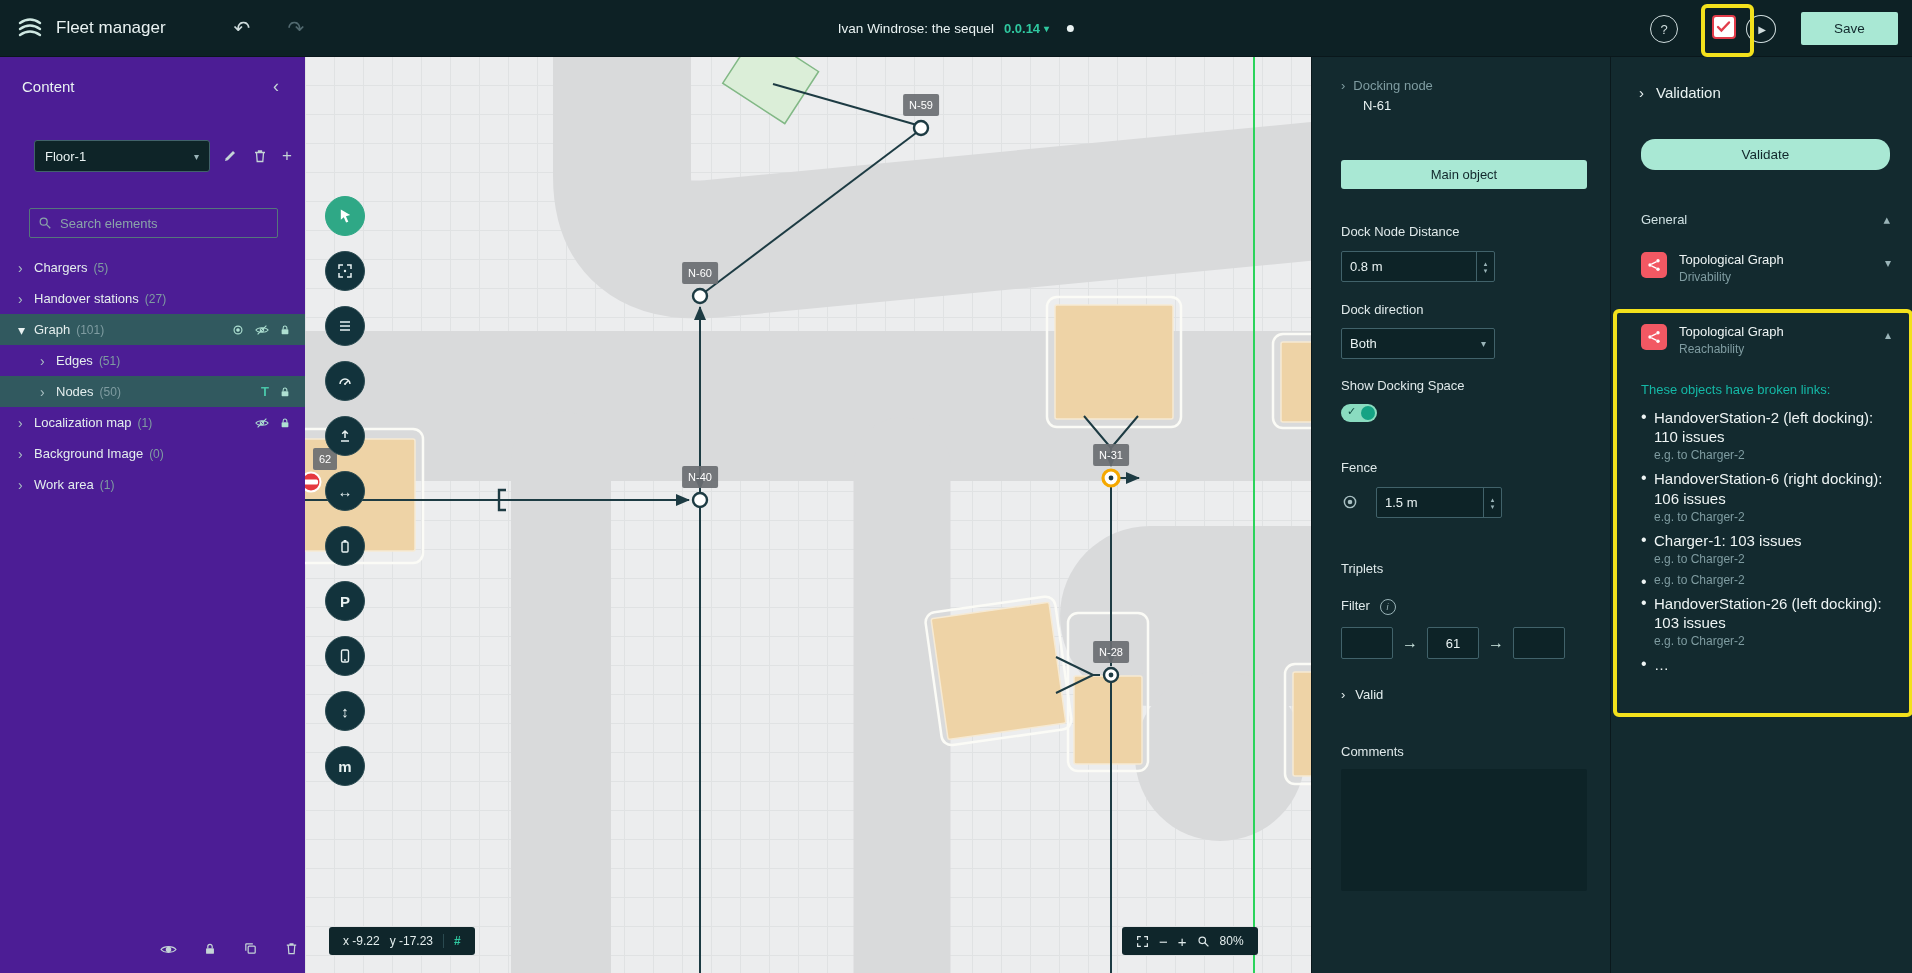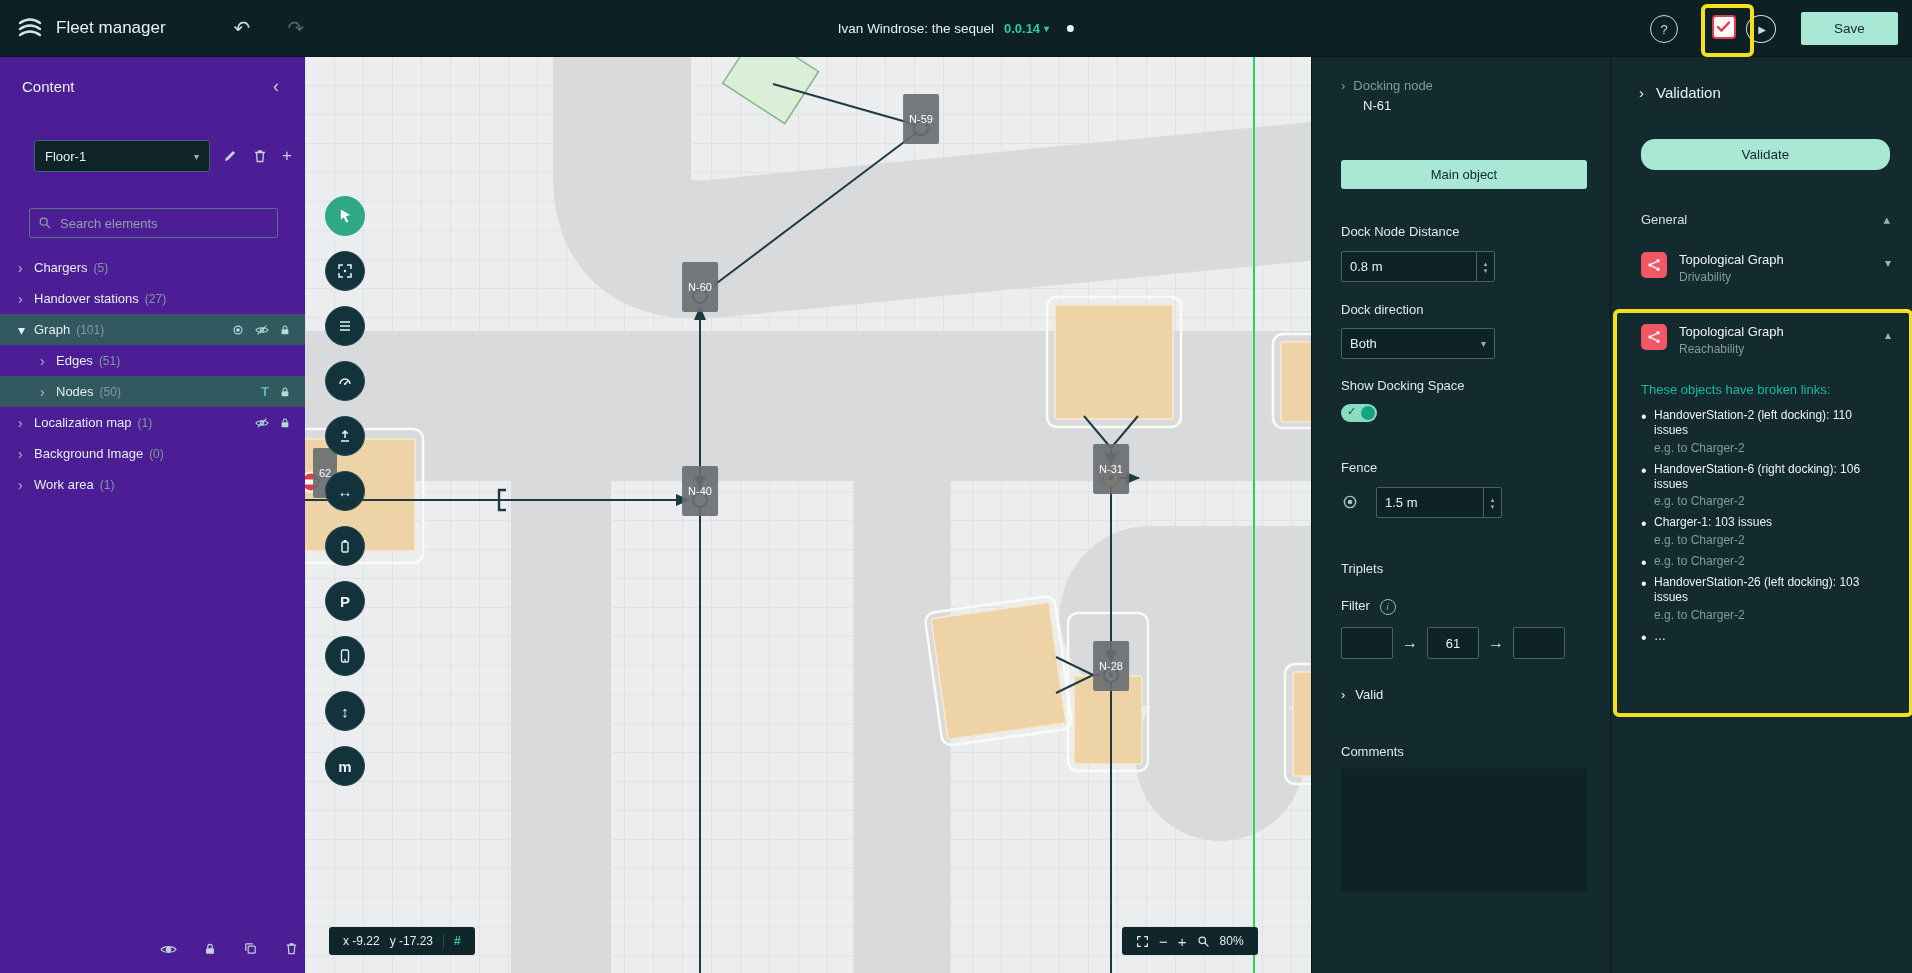--- a/index.html
+++ b/index.html
@@ -60,21 +60,21 @@
   .t-letter{color:#49c5a8;font-weight:bold;font-size:13px;}
   .sb-bottom{position:absolute;left:160px;top:885px;display:flex;gap:26px;color:#c4d4d6;}
   .sb-bottom .icon{cursor:pointer;}
 
   
   #canvas{position:absolute;left:305px;top:56px;width:1006px;height:917px;background:#ecedee;
           background-image:linear-gradient(#e0e2e3 1px,transparent 1px),
                            linear-gradient(90deg,#e0e2e3 1px,transparent 1px);
           background-size:29px 29px;overflow:hidden;}
   .nlabel{position:absolute;transform:translateX(-50%);background:rgba(106,110,114,.92);color:#fff;
-          font-size:11px;padding:19px 6px;border-radius:2px;white-space:nowrap;z-index:2;cursor:pointer;}
+          font-size:11px;padding:5px 6px;border-radius:2px;white-space:nowrap;z-index:2;cursor:pointer;}
   #toolbar{position:absolute;left:20px;top:140px;display:flex;flex-direction:column;gap:15px;z-index:3;}
   .tool{width:40px;height:40px;border-radius:50%;background:#12333c;border:1px solid #2b4b52;
         color:#e8f2f2;display:flex;align-items:center;justify-content:center;cursor:pointer;
         font-size:15px;box-sizing:border-box;}
   .tool.active{background:#2fa886;border-color:#2fa886;}
   .hud{position:absolute;top:871px;height:28px;background:#0f262b;border-radius:3px;z-index:3;
        display:flex;align-items:center;gap:10px;padding:0 14px;font-size:12px;color:#e4eeee;}
   #coordbar{left:24px;}
   #coordbar .hash{color:#2fc79f;font-weight:bold;border-left:1px solid #2a4a50;padding-left:10px;cursor:pointer;}
   #zoombar{left:817px;}
@@ -126,21 +126,21 @@
   .red-ic{width:26px;height:26px;border-radius:5px;background:#f25863;display:flex;align-items:center;
           justify-content:center;flex:none;}
   .vc-title{font-size:13px;color:#eef4f4;}
   .vc-sub{font-size:12px;color:#7f9ca1;margin-top:3px;}
   .vcard-head .caret{margin-left:auto;color:#9ab4b8;font-size:12px;margin-top:4px;}
   #anno-validation{position:absolute;left:2px;top:253px;width:292px;height:400px;}
   .v-intro{position:absolute;left:30px;top:326px;width:244px;font-size:13px;color:#14b8a6;}
   #issues{position:absolute;left:30px;top:352px;width:248px;}
   .vitem{position:relative;padding-left:13px;margin-bottom:7px;}
   .vitem::before{content:"•";position:absolute;left:0;top:0;color:#eef4f4;}
-  .vtitle{font-size:12px;color:#eef4f4;line-height:1.28;}
+  .vtitle{font-size:15px;color:#eef4f4;line-height:1.28;}
   .vexample{font-size:12px;color:#7f9ca1;margin-top:2px;}
   .vexample:empty{display:none;margin:0;}
 </style>
 </head>
 <body>
 
 <div id="root">
 
   <div id="topbar">
     <div class="brand">

